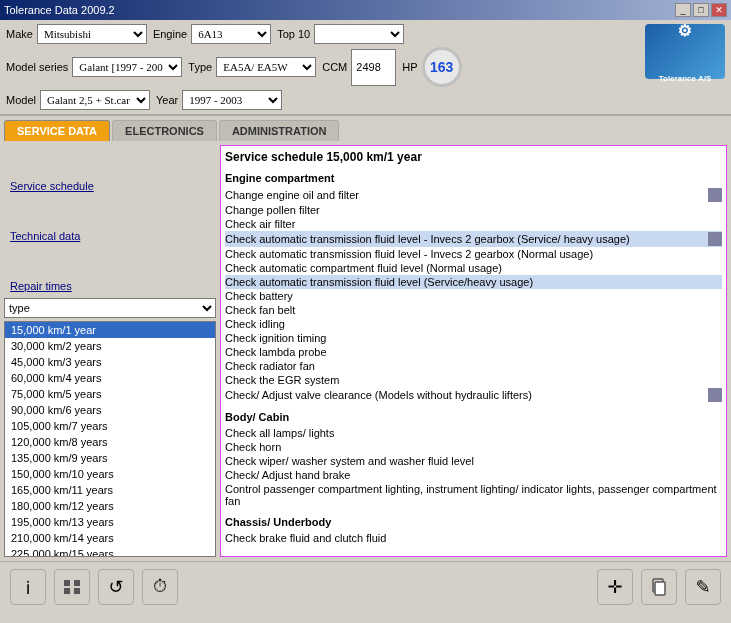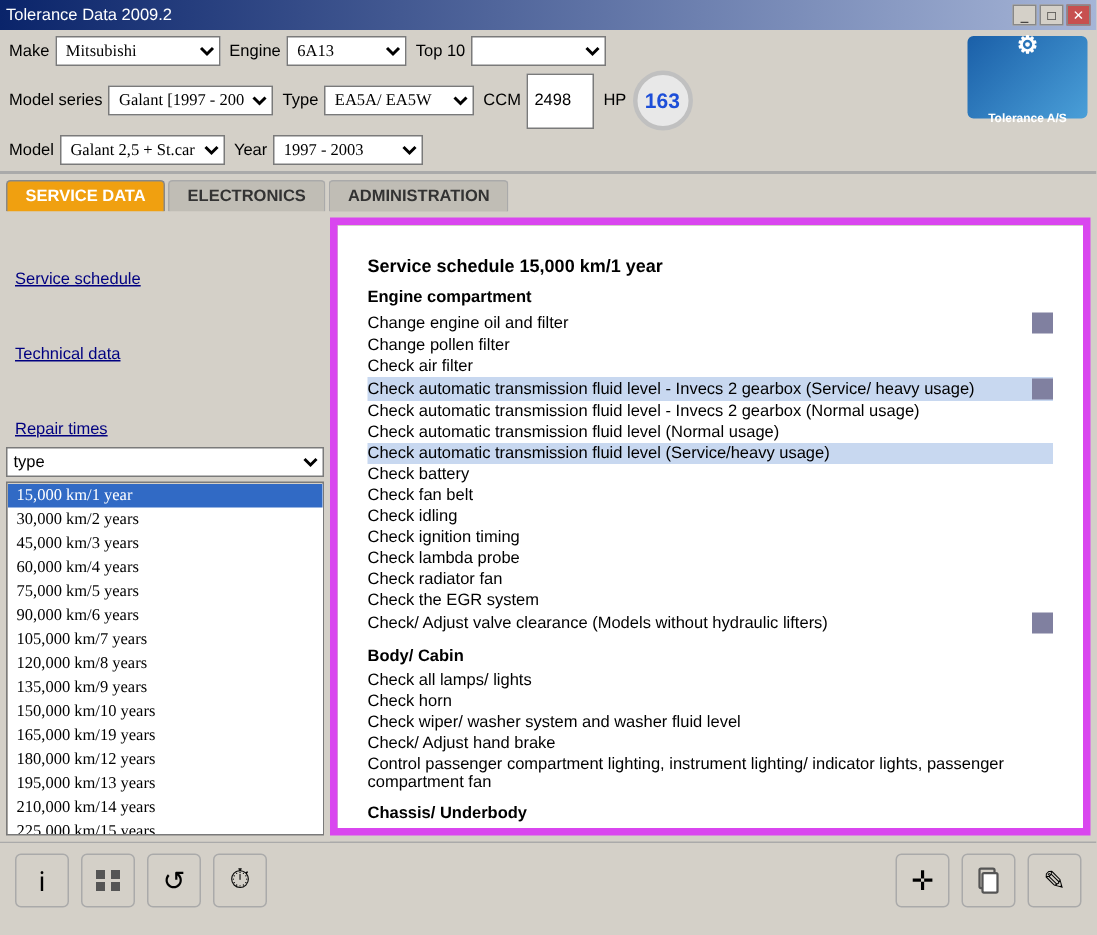--- a/index.html
+++ b/index.html
@@ -118,38 +118,37 @@
       font-size: 11px;
       border: 1px solid #7a7a7a;
       background: white;
     }
 
     .sidebar-list {
       flex: 1;
       overflow-y: auto;
       border: 1px solid #7a7a7a;
       background: white;
-      font-family: Liberation Serif, serif;
     }
     .sidebar-list-item {
       padding: 2px 6px;
       font-size: 11px;
       cursor: pointer;
       white-space: nowrap;
     }
     .sidebar-list-item.selected { background: #316ac5; color: white; }
 
     
     .content-panel {
       flex: 1;
       background: white;
-      border: 5px solid #d946ef;
+      border: 1px solid #d946ef;
       margin: 4px 4px 4px 0;
       overflow-y: auto;
-      padding: 20px;
+      padding: 4px;
     }
     .content-title {
       font-size: 12px;
       font-weight: bold;
       margin-bottom: 6px;
       color: #000;
     }
     .section-header {
       font-size: 11px;
       font-weight: bold;
@@ -331,21 +330,21 @@
     <div class="sidebar-list-item selected">15,000 km/1 year</div>
         <div class="sidebar-list-item">30,000 km/2 years</div>
         <div class="sidebar-list-item">45,000 km/3 years</div>
         <div class="sidebar-list-item">60,000 km/4 years</div>
         <div class="sidebar-list-item">75,000 km/5 years</div>
         <div class="sidebar-list-item">90,000 km/6 years</div>
         <div class="sidebar-list-item">105,000 km/7 years</div>
         <div class="sidebar-list-item">120,000 km/8 years</div>
         <div class="sidebar-list-item">135,000 km/9 years</div>
         <div class="sidebar-list-item">150,000 km/10 years</div>
-        <div class="sidebar-list-item">165,000 km/19 years</div>
+        <div class="sidebar-list-item">165,000 km/11 years</div>
         <div class="sidebar-list-item">180,000 km/12 years</div>
         <div class="sidebar-list-item">195,000 km/13 years</div>
         <div class="sidebar-list-item">210,000 km/14 years</div>
         <div class="sidebar-list-item">225,000 km/15 years</div>
         <div class="sidebar-list-item">240,000 km/16 years</div>
         <div class="sidebar-list-item">255,000 km/17 years</div>
       </div>
   </div>
 
   <div class="content-panel" id="content-panel">
@@ -363,21 +362,21 @@
         <span class="item-text">Check air filter</span>
       </div>
       <div class="content-item highlighted">
         <span class="item-text">Check automatic transmission fluid level - Invecs 2 gearbox (Service/ heavy usage)</span>
         <span class="item-icon"></span>
       </div>
       <div class="content-item">
         <span class="item-text">Check automatic transmission fluid level - Invecs 2 gearbox (Normal usage)</span>
       </div>
       <div class="content-item">
-        <span class="item-text">Check automatic transmission fluid level (Normal usage)</span>
+        <span class="item-text">Check automatic compartment fluid level (Normal usage)</span>
       </div>
       <div class="content-item highlighted">
         <span class="item-text">Check automatic transmission fluid level (Service/heavy usage)</span>
       </div>
       <div class="content-item">
         <span class="item-text">Check battery</span>
       </div>
       <div class="content-item">
         <span class="item-text">Check fan belt</span>
       </div>

